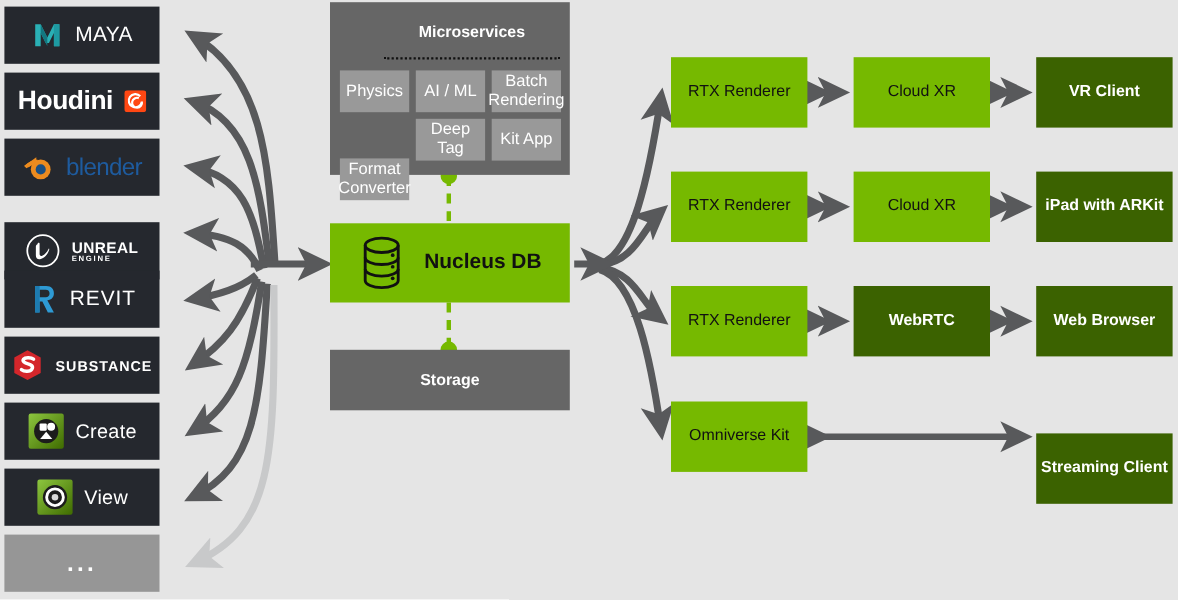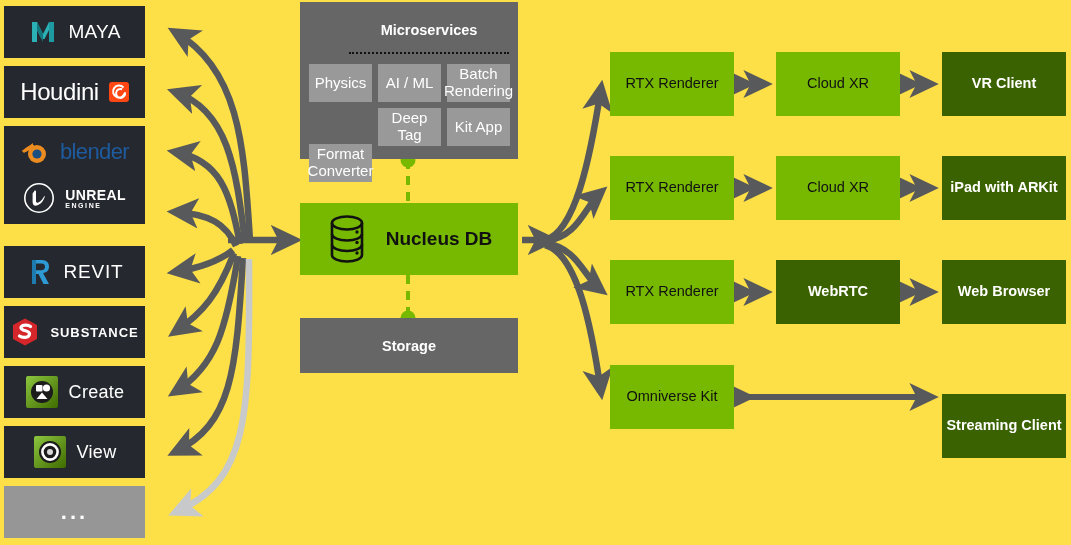--- a/index.html
+++ b/index.html
@@ -7,21 +7,21 @@
     padding: 0;
     background: #ffffff;
   }
   body {
     font-family: "Liberation Sans", sans-serif;
   }
   #diagram {
     position: relative;
     width: 1071px;
     height: 545px;
-    background: #fde047;
+    background: #e5e5e5;
     overflow: hidden;
   }
   .abs { position: absolute; box-sizing: border-box; }
 
   
   .app-tile {
     background: #25282e;
     display: flex;
     align-items: center;
     justify-content: center;
@@ -34,21 +34,21 @@
   .app-tile.more {
     background: #969696;
     justify-content: center;
   }
   .app-label {
     font-size: 17px;
     letter-spacing: .3px;
     white-space: nowrap;
   }
   .app-label.maya { font-weight: 400; font-size: 19px; }
-  .app-label.houdini { font-weight: 400; font-size: 24px; letter-spacing: -.4px; }
+  .app-label.houdini { font-weight: 700; font-size: 24px; letter-spacing: -.4px; }
   .app-label.blender { font-size: 22px; color:#1e5b9e; font-weight:400; letter-spacing:-.6px;}
   .app-label.unreal { font-size: 14px; font-weight: 700; line-height: 1; letter-spacing:.4px;}
   .app-label.unreal small { display:block; font-size:7px; letter-spacing:1.6px; font-weight:700;}
   .app-label.revit { font-size: 19px; font-weight: 400; letter-spacing: .8px;}
   .app-label.substance { font-size: 13px; font-weight: 700; letter-spacing: .9px;}
   .app-label.plain { font-size: 18px; font-weight: 400; }
   .dots-label { color:#ffffff; font-size: 22px; letter-spacing: 3px; font-weight:700; line-height:.4;}
 
   
   .ico { display:block; }
@@ -180,21 +180,21 @@
   <div class="abs app-tile" style="top:126px;">
     <svg class="ico" width="30" height="28" viewBox="0 0 30 28">
       <path d="M2 13 L13 5 L13 9 L6 14 Z" fill="#ec8b1f"></path>
       <circle cx="17" cy="16" r="9" fill="#ec8b1f"></circle>
       <circle cx="17" cy="16" r="4.6" fill="#1b4f82"></circle>
       <path d="M2 13 C6 9 10 7 14 7 L14 11 C10 11.6 6.5 13 4 15 Z" fill="#ec8b1f"></path>
     </svg>
     <span class="app-label blender">blender</span>
   </div>
 
-  <div class="abs app-tile" style="top:172px;">
+  <div class="abs app-tile" style="top:202px;">
     <svg class="ico" width="32" height="32" viewBox="0 0 32 32">
       <circle cx="16" cy="16" r="14.2" fill="none" stroke="#ffffff" stroke-width="1.6"></circle>
       <path d="M11 10 C11 8.5 13 8 13 9.6 L13 19 C13 20.4 14 21 15.4 20.4 C17.6 19.4 20 17 21 14.5
                C21.4 13.6 22 14 21.7 15 C20.4 19.4 17 23 13.4 23.6 C11 24 9.6 22.4 9.6 20 L9.6 12
                C9.6 10.6 11 10 11 10 Z" fill="#ffffff"></path>
     </svg>
     <span class="app-label unreal">
       <span>UNREAL</span>
       <small>ENGINE</small>
     </span>

